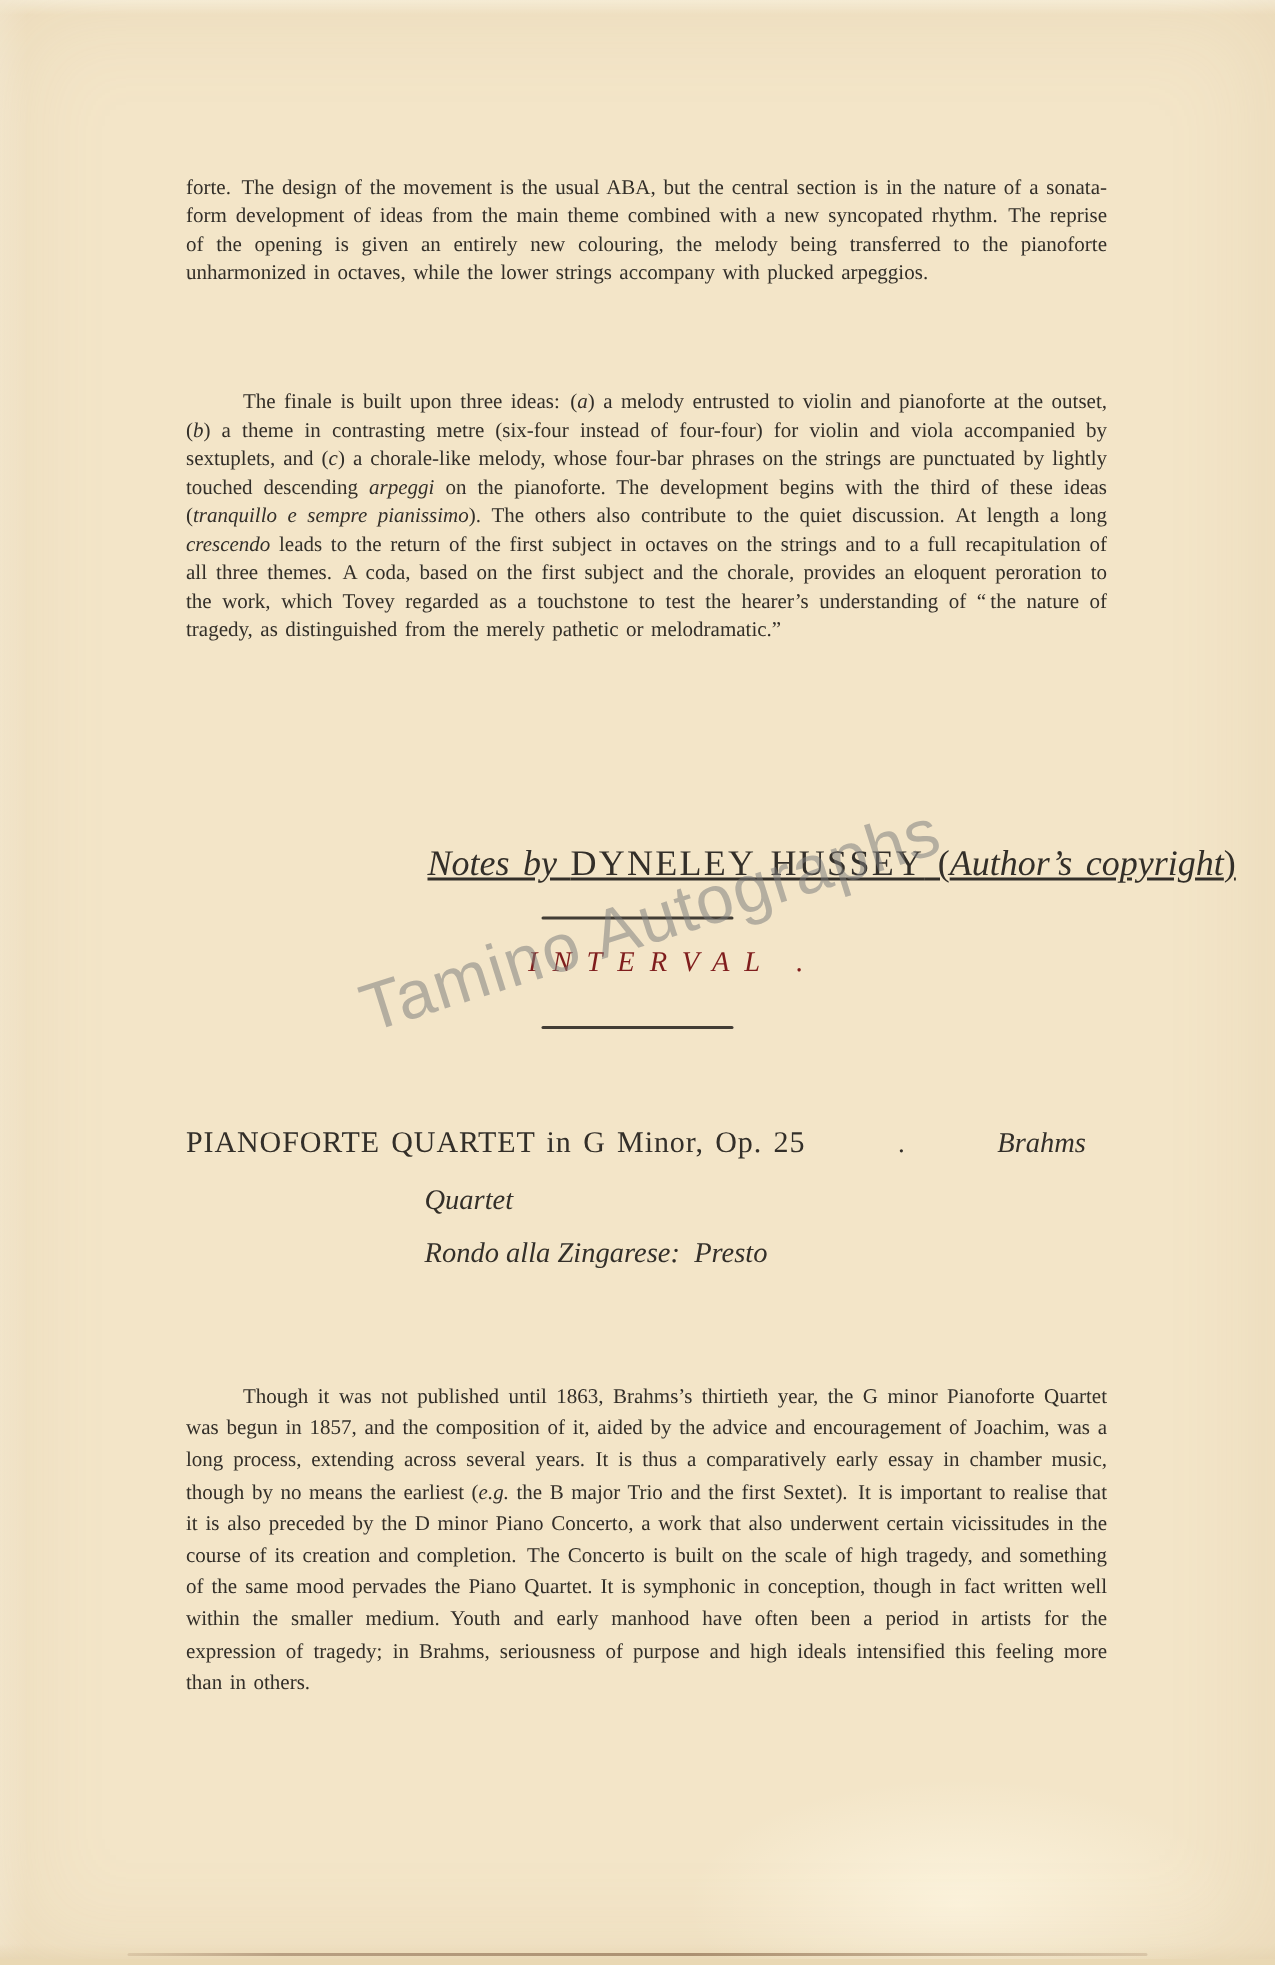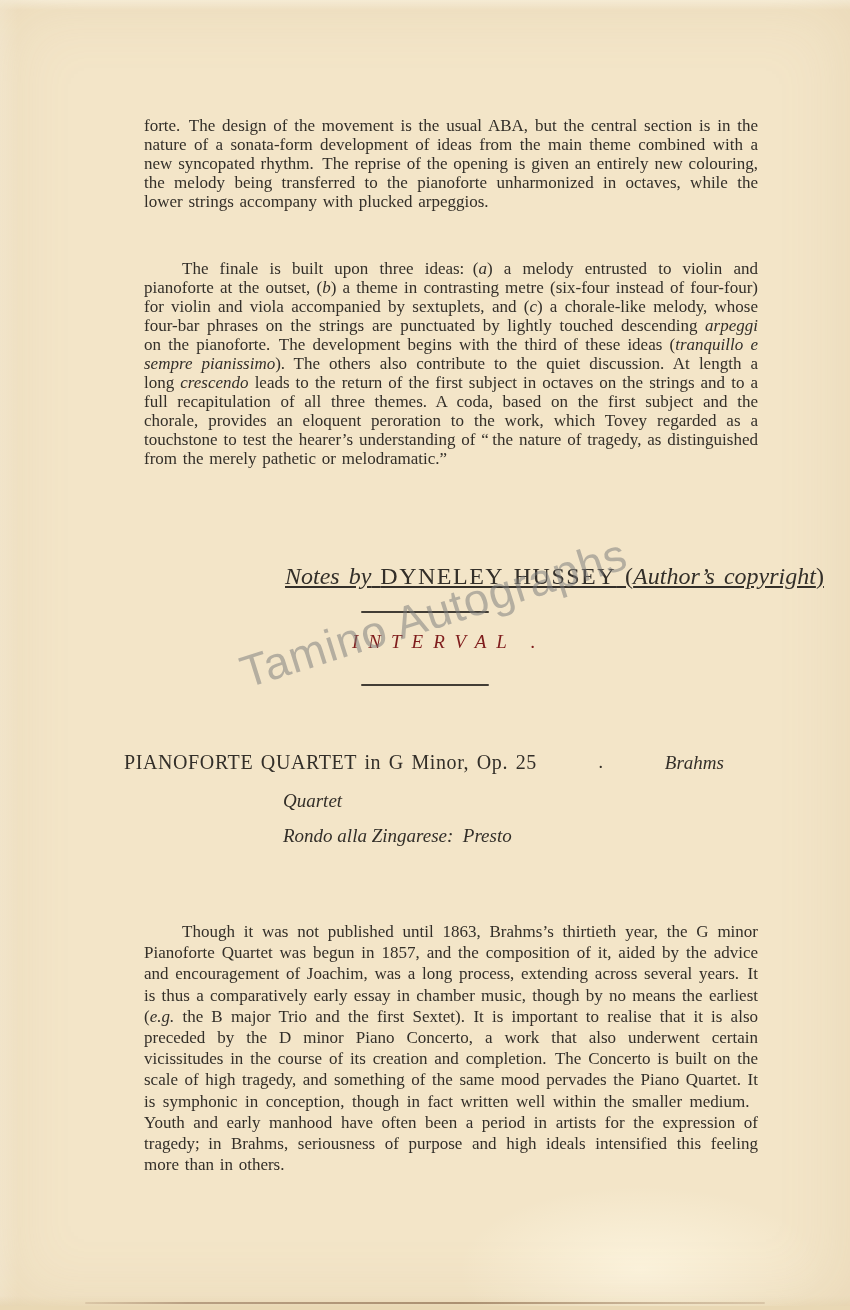--- a/index.html
+++ b/index.html
@@ -16,25 +16,24 @@
     font-family: "Liberation Serif", serif;
     color: #332f29;
   }
   .vignette {
     position: absolute; inset: 0; pointer-events: none;
     box-shadow: inset 0 0 70px rgba(186,156,106,0.18);
   }
   .para {
     position: absolute;
     left: 124px; width: 614px;
-    font-size: 17px; line-height: 19px;
+    font-size: 14px; line-height: 19px;
     text-align: justify;
     word-spacing: 1.5px;
     white-space: pre-wrap;
-    margin-left: 20px;
   }
   .para.indent { text-indent: 38px; }
   #para-1 { top: 116px; }
   #para-2 { top: 259px; }
   #para-3 { top: 921px; line-height: 21.2px; }
   .notes-line {
     position: absolute; left: 285px; top: 563px;
     font-size: 24px; word-spacing: 3px; text-decoration: underline;
   }
   .notes-line i { font-style: italic; }

